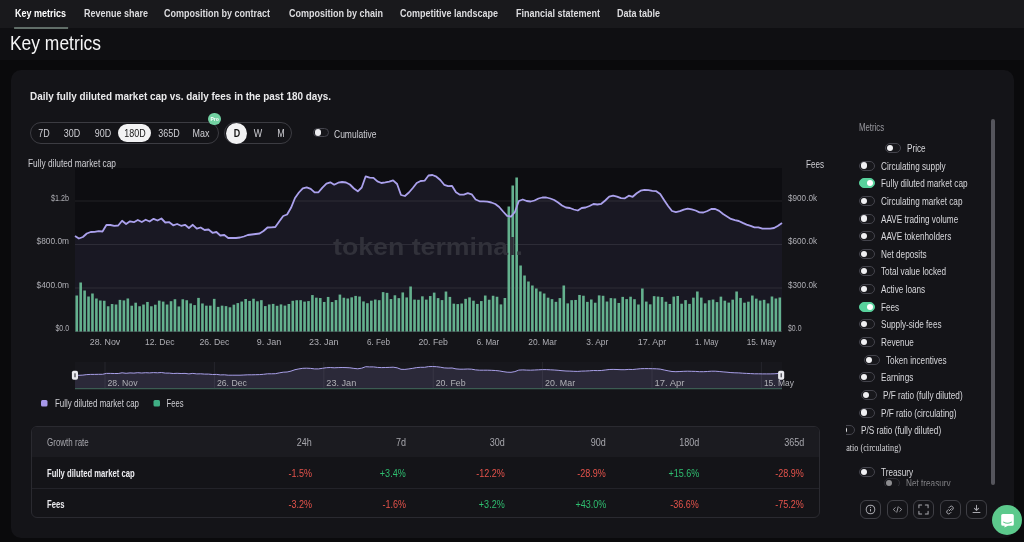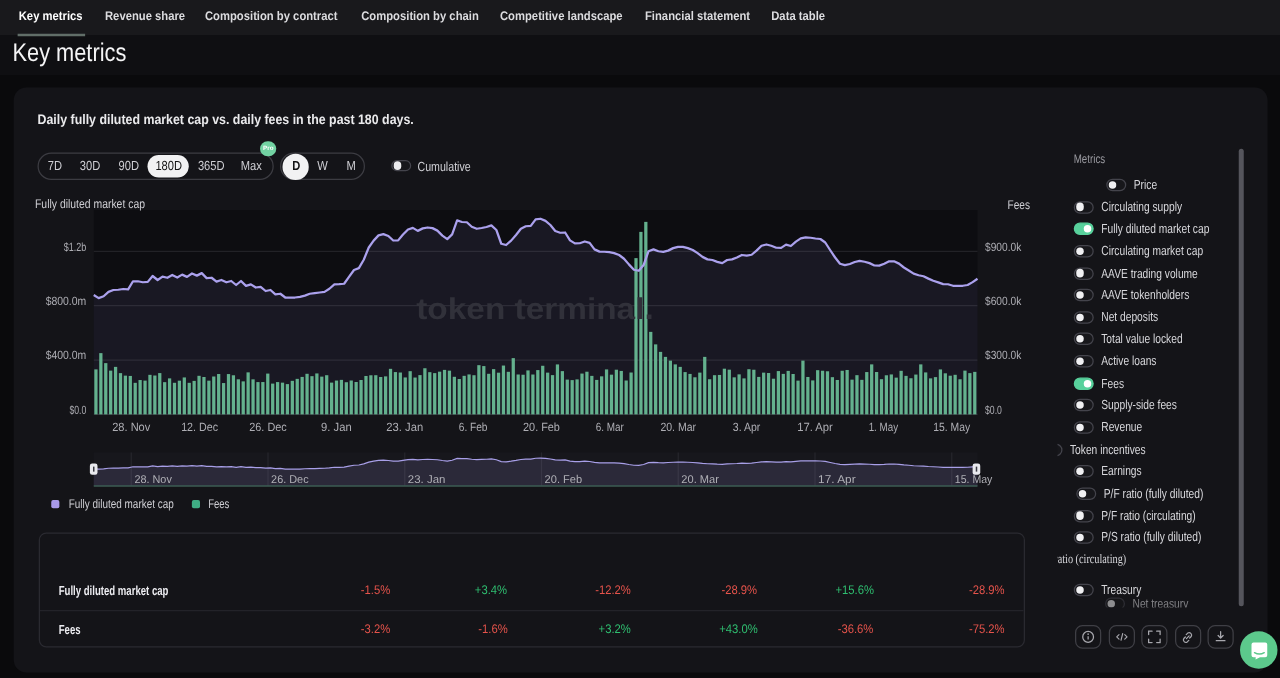--- a/index.html
+++ b/index.html
@@ -319,20 +319,29 @@
 <g fill="#3a3a42">
         <rect x="74.4" y="223.3" width="1.2" height="4"></rect>
         <rect x="780.6" y="223.3" width="1.2" height="4"></rect>
       </g>
 <rect x="41" y="250" width="6.5" height="6.5" rx="1.5" fill="#a899ea"></rect>
 <text x="55" y="256.5" class="lbl" textLength="84" lengthAdjust="spacingAndGlyphs">Fully diluted market cap</text>
 <rect x="153.5" y="250" width="6.5" height="6.5" rx="1.5" fill="#3fae84"></rect>
 <text x="166.5" y="256.5" class="lbl" textLength="17" lengthAdjust="spacingAndGlyphs">Fees</text>
 </svg>
 <div class="tbl">
+  <div class="thead">
+        <span class="labh">Growth rate</span>
+        <span class="v h" style="right:507px">24h</span>
+        <span class="v h" style="right:413px">7d</span>
+        <span class="v h" style="right:314px">30d</span>
+        <span class="v h" style="right:213px">90d</span>
+        <span class="v h" style="right:120px">180d</span>
+        <span class="v h" style="right:15px">365d</span>
+      </div>
   <div class="trow" style="top:30px">
         <span class="lab">Fully diluted market cap</span>
         <span class="v n" style="right:507px">-1.5%</span>
         <span class="v p" style="right:413px">+3.4%</span>
         <span class="v n" style="right:314px">-12.2%</span>
         <span class="v n" style="right:213px">-28.9%</span>
         <span class="v p" style="right:120px">+15.6%</span>
         <span class="v n" style="right:15px">-28.9%</span>
       </div>
   <div class="trow b" style="top:61px">
@@ -353,25 +362,25 @@
 <div style="position:absolute;left:859px;top:178.2px;height:11px;"><span class="tg on"></span><span class="mlbl">Fully diluted market cap</span></div>
 <div style="position:absolute;left:859px;top:195.8px;height:11px;"><span class="tg"></span><span class="mlbl">Circulating market cap</span></div>
 <div style="position:absolute;left:859px;top:213.5px;height:11px;"><span class="tg"></span><span class="mlbl">AAVE trading volume</span></div>
 <div style="position:absolute;left:859px;top:231.2px;height:11px;"><span class="tg"></span><span class="mlbl">AAVE tokenholders</span></div>
 <div style="position:absolute;left:859px;top:248.8px;height:11px;"><span class="tg"></span><span class="mlbl">Net deposits</span></div>
 <div style="position:absolute;left:859px;top:266.4px;height:11px;"><span class="tg"></span><span class="mlbl">Total value locked</span></div>
 <div style="position:absolute;left:859px;top:284.1px;height:11px;"><span class="tg"></span><span class="mlbl">Active loans</span></div>
 <div style="position:absolute;left:859px;top:301.8px;height:11px;"><span class="tg on"></span><span class="mlbl">Fees</span></div>
 <div style="position:absolute;left:859px;top:319.4px;height:11px;"><span class="tg"></span><span class="mlbl">Supply-side fees</span></div>
 <div style="position:absolute;left:859px;top:337.0px;height:11px;"><span class="tg"></span><span class="mlbl">Revenue</span></div>
-<div style="position:absolute;left:834px;top:354.7px;height:11px;"><span class="tg"></span><span class="mlbl">Token incentives</span></div>
+<div style="position:absolute;left:864px;top:354.7px;height:11px;"><span class="tg"></span><span class="mlbl">Token incentives</span></div>
 <div style="position:absolute;left:859px;top:372.4px;height:11px;"><span class="tg"></span><span class="mlbl">Earnings</span></div>
 <div style="position:absolute;left:861px;top:390.0px;height:11px;"><span class="tg"></span><span class="mlbl">P/F ratio (fully diluted)</span></div>
 <div style="position:absolute;left:859px;top:407.6px;height:11px;"><span class="tg"></span><span class="mlbl">P/F ratio (circulating)</span></div>
-<div style="position:absolute;left:859px;top:425.3px;height:11px;text-align:center;"><span class="tg"></span><span class="mlbl">P/S ratio (fully diluted)</span></div>
+<div style="position:absolute;left:839px;top:425.3px;height:11px;text-align:center;"><span class="tg"></span><span class="mlbl">P/S ratio (fully diluted)</span></div>
 <div style="position:absolute;left:808px;top:442.9px;height:11px;font-family:Liberation Serif, serif;"><span class="tg"></span><span class="mlbl">P/S ratio (circulating)</span></div>
 <div style="position:absolute;left:859px;top:467px;height:11px;"><span class="tg"></span><span class="mlbl">Treasury</span></div>
 <div style="position:absolute;left:884px;top:478.2px;height:11px;opacity:.55;"><span class="tg"></span><span class="mlbl">Net treasury</span></div>
 </div>
     </div>
 <div class="sbar"></div>
 <div class="ibtn" style="left:860px">
       <svg width="11" height="11" viewBox="0 0 12 12">
         <circle cx="6" cy="6" r="4.7" fill="none" stroke="#a8a8ae" stroke-width="1.1"></circle>
         <line x1="6" y1="5.4" x2="6" y2="8.2" stroke="#a8a8ae" stroke-width="1.1"></line>

